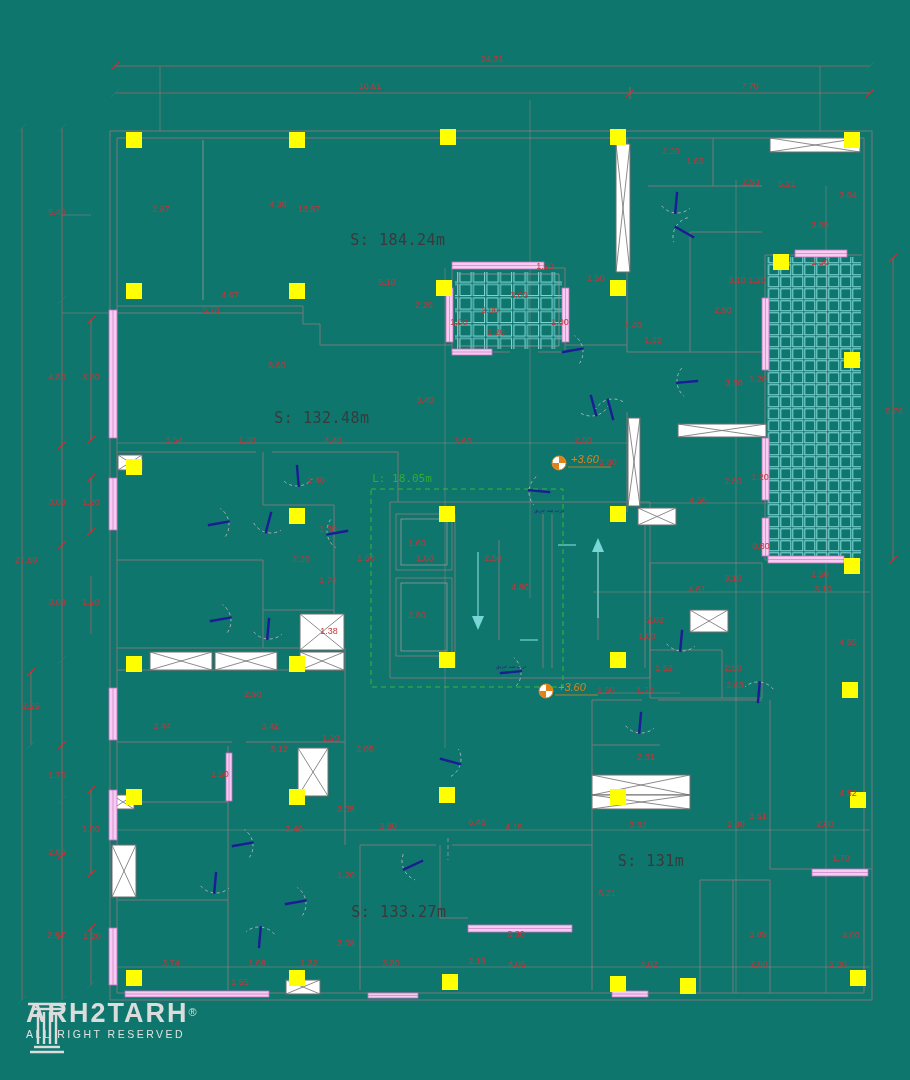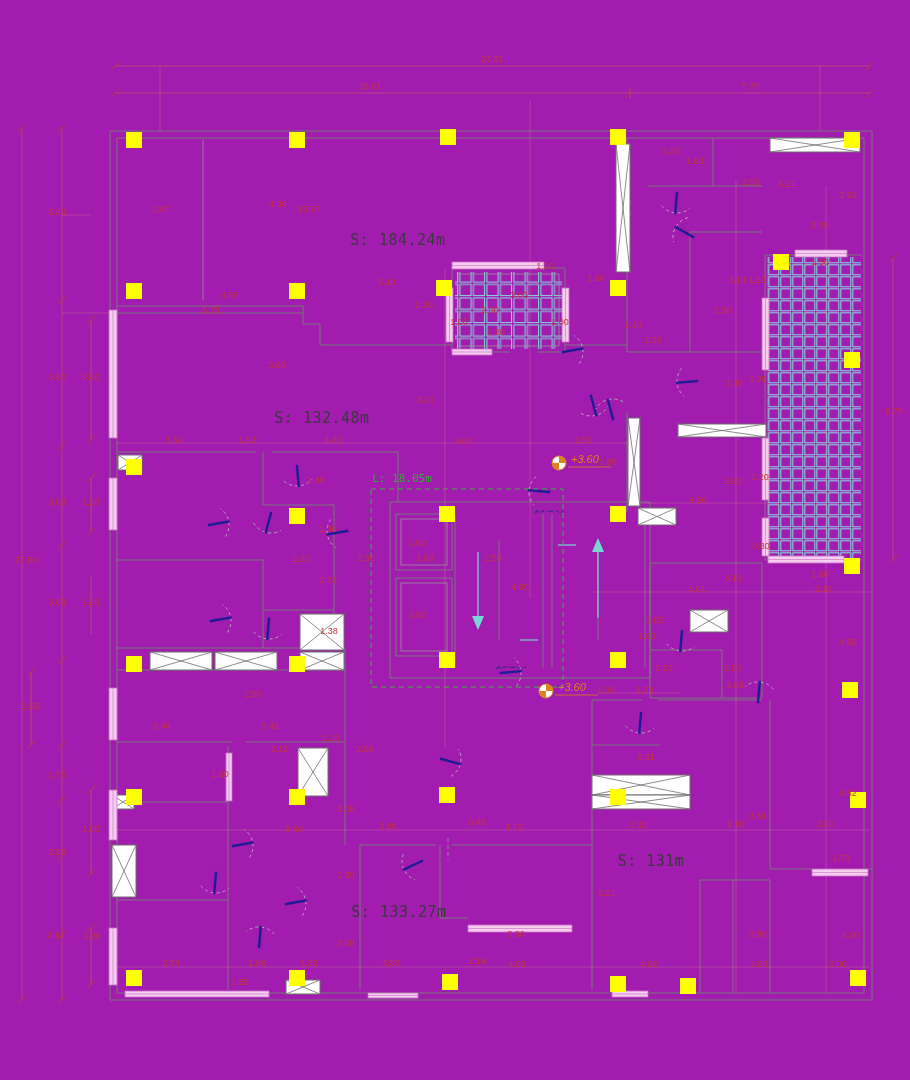--- a/index.html
+++ b/index.html
@@ -1,16 +1,16 @@
 <!DOCTYPE html>
 <html><head>
 <meta charset="utf-8">
 <style>
   html,body{margin:0;padding:0;background:#ffffff;}
-  .sheet{position:relative;width:910px;height:1080px;background:#a21caf;overflow:hidden;
+  .sheet{position:relative;width:910px;height:1080px;background:#0f766e;overflow:hidden;
          font-family:"Liberation Sans",sans-serif;}
   svg{position:absolute;left:0;top:0;}
   svg text{font-family:"Liberation Sans",sans-serif;}
   .dim{font-size:9px;fill:#c43636;}
   .area{font-family:"DejaVu Sans Mono",monospace;font-size:15px;fill:#3a3a3a;letter-spacing:.5px;}
   .lenlabel{font-family:"DejaVu Sans Mono",monospace;font-size:11px;fill:#2fae2f;}
   .level{font-size:11px;font-style:italic;fill:#e0821a;}
   .doornote{font-size:5px;fill:#26267a;}
   .wall{stroke:#787878;fill:none;stroke-width:1;}
   .wallthin{stroke:#9a9a9a;fill:none;stroke-width:.8;}
@@ -571,13 +571,28 @@
           <line x1="9" y1="4" x2="52" y2="4" stroke="#e0821a" stroke-width="0.8"></line>
           <text x="12" y="0" class="level">+3.60</text>
         </g>
       </g>
     <g id="g-notes">
         <text x="549" y="512" class="doornote" text-anchor="middle">درب ضد حریق</text>
         <text x="511" y="668" class="doornote" text-anchor="middle">درب ضد حریق</text>
       </g>
   </svg>
 
+  <div class="watermark">
+    <svg width="42" height="56" viewBox="0 0 42 56">
+      <g fill="none" stroke="#dcdcdc" stroke-width="2.4">
+        <path d="M2,4 H40"></path>
+        <path d="M6,9 H36"></path>
+        <path d="M12,12 V44 M18,12 V44 M24,12 V44 M30,12 V44"></path>
+        <path d="M8,47 H34"></path>
+        <path d="M4,52 H38"></path>
+      </g>
+    </svg>
+    <div class="wm-text">
+      <span class="wm-brand">ARH2TARH</span><span class="wm-reg">®</span>
+      <div class="wm-sub">ALL RIGHT RESERVED</div>
+    </div>
+  </div>
 </div>
 
 </body></html>

